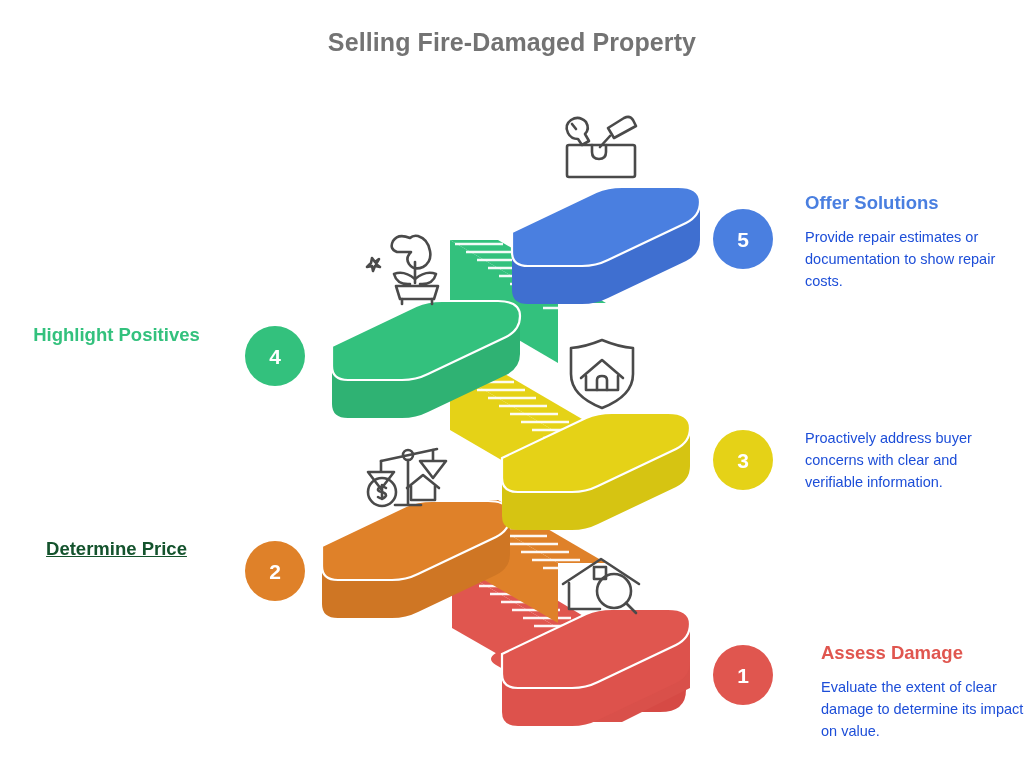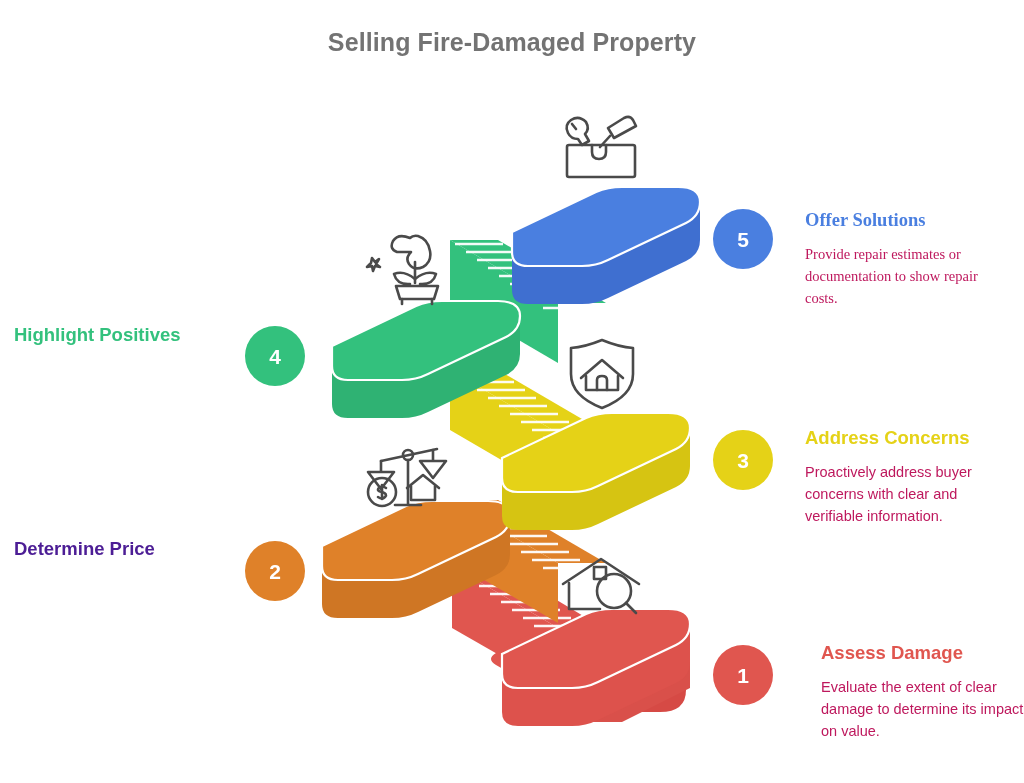--- a/index.html
+++ b/index.html
@@ -43,26 +43,26 @@
   }
   .step-title {
     font-size: 18.5px;
     font-weight: bold;
     line-height: 1.2;
     margin: 0 0 12px 0;
   }
   .step-desc {
     font-size: 14.5px;
     line-height: 1.52;
-    color: #be185d;
+    color: #1d4ed8;
     margin: 0;
   }
 
   .side-right { text-align: left; }
-  .side-left  { text-align: left; }
+  .side-left  { text-align: center; }
 
   
   .badge {
     position: absolute;
     border-radius: 50%;
     display: flex;
     align-items: center;
     justify-content: center;
     color: #ffffff;
     font-size: 21px;
@@ -273,34 +273,33 @@
 <div class="badge" id="badge-3" style="left: 713px; top: 430px; width: 60px; height: 60px; background: rgb(229, 210, 23);">
   <span>3</span>
 </div>
 <div class="badge" id="badge-2" style="left: 245px; top: 541px; width: 60px; height: 60px; background: rgb(223, 129, 41);">
   <span>2</span>
 </div>
 <div class="badge" id="badge-1" style="left: 713px; top: 645px; width: 60px; height: 60px; background: rgb(224, 86, 79);">
   <span>1</span>
 </div>
 
-<div class="step-block side-right" id="block-5" style="left:805px; top:209px; width:205px;font-family:Liberation Serif, serif;">
+<div class="step-block side-right" id="block-5" style="left:805px; top:192px; width:205px;">
   <p class="step-title" id="title-5" style="color: rgb(74, 127, 224);">Offer Solutions</p>
   <p class="step-desc">Provide repair estimates or documentation to show repair costs.</p>
 </div>
 
 <div class="step-block side-left" id="block-4" style="left:14px; top:324px; width:205px;">
   <p class="step-title" id="title-4" style="color: rgb(51, 193, 125);">Highlight Positives</p>
 </div>
 
 <div class="step-block side-right" id="block-3" style="left:805px; top:427px; width:205px;">
-  <p class="step-title" id="title-3" style="color: rgb(229, 210, 23);">Address Concerns</p>
   <p class="step-desc">Proactively address buyer concerns with clear and verifiable information.</p>
 </div>
 
 <div class="step-block side-left" id="block-2" style="left:14px; top:538px; width:205px;">
-  <p class="step-title" id="title-2" style="color: #4c1d95;">Determine Price</p>
+  <p class="step-title" id="title-2" style="color: #14532d; text-decoration: underline;">Determine Price</p>
 </div>
 
 <div class="step-block side-right" id="block-1" style="left:805px; top:642px; width:205px;margin-left:16px;">
   <p class="step-title" id="title-1" style="color: rgb(224, 86, 79);">Assess Damage</p>
   <p class="step-desc">Evaluate the extent of clear damage to determine its impact on value.</p>
 </div>
 
 </body></html>

